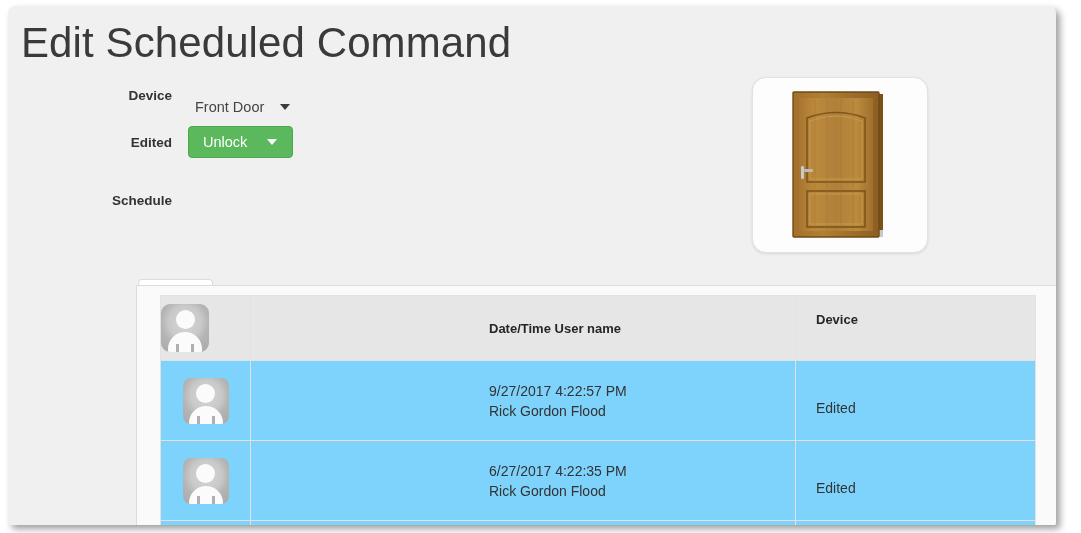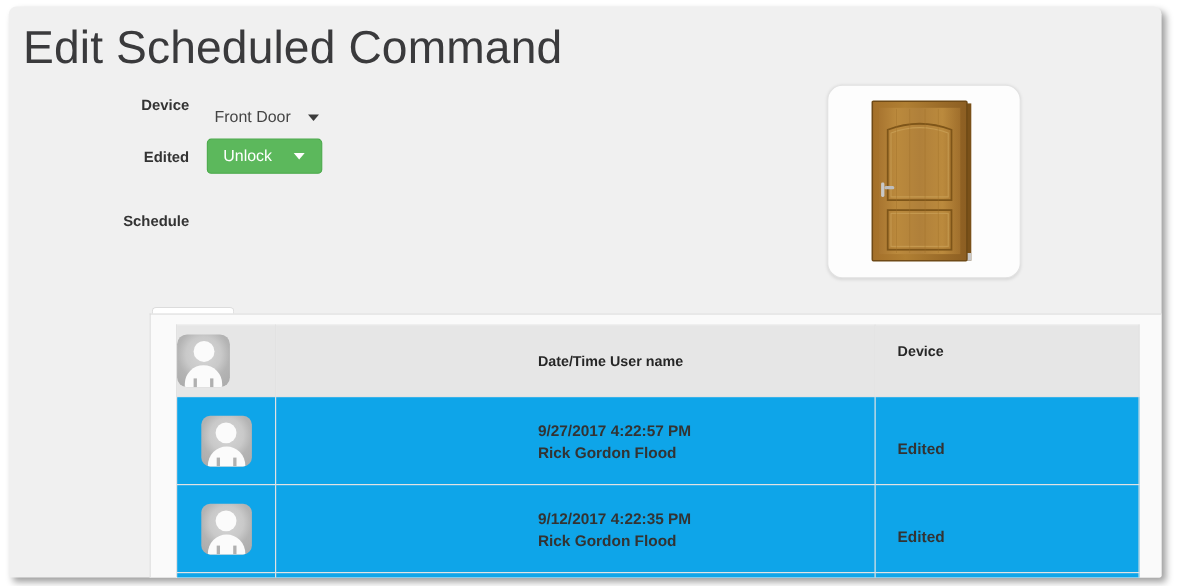--- a/index.html
+++ b/index.html
@@ -169,25 +169,24 @@
   #grid thead th.col-head-text {
     padding-left: 238px;
     line-height: 19px;
   }
   #grid thead th.col-head-actions {
     padding-left: 20px;
     vertical-align: top;
     padding-top: 16px;
   }
   #grid tbody td {
-    background: #0ea5e9;
+    background: #7dd3fc;
     height: 65px;
     font-size: 14px;
     color: #333333;
-    font-weight: bold;
   }
   td.cell-avatar, th.cell-avatar {
     width: 90px;
     text-align: center;
   }
   td.cell-datetime {
     padding-left: 238px !important;
     line-height: 20px;
   }
   td.cell-action {
@@ -368,21 +367,21 @@
           <td class="cell-action">Edited</td>
         </tr>
         <tr>
           <td class="cell-avatar">
             <span class="avatar avatar-sm"><span class="legs">
                   <span class="l"></span>
                   <span class="r"></span>
                 </span></span>
           </td>
           <td class="cell-datetime">
-            <span class="dt-line1">9/12/2017 4:22:35 PM</span>
+            <span class="dt-line1">6/27/2017 4:22:35 PM</span>
             <span class="dt-line2">Rick Gordon Flood</span>
           </td>
           <td class="cell-action">Edited</td>
         </tr>
         <tr class="last-row">
           <td class="cell-avatar">
             
           </td>
           <td class="cell-datetime">
             

